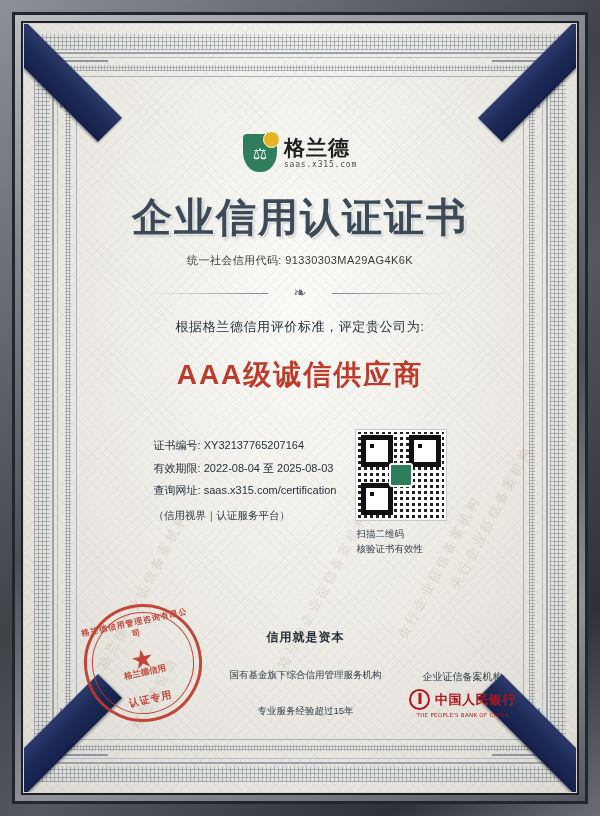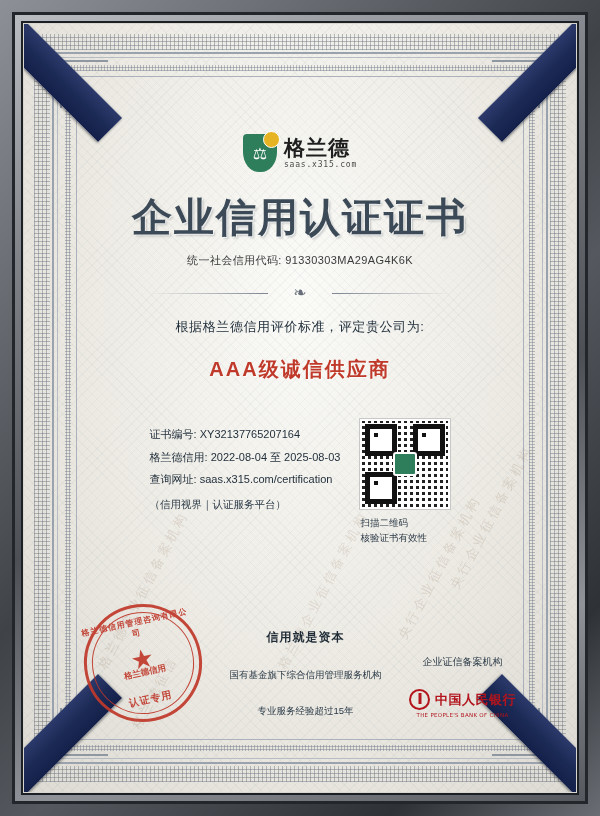--- a/index.html
+++ b/index.html
@@ -249,21 +249,21 @@
 
   .eval-line {
     margin-top: 16px;
     font-size: 13px;
     color: #23313d;
     letter-spacing: 0.6px;
   }
 
   .grade {
     margin-top: 20px;
-    font-size: 20px;
+    font-size: 28px;
     font-weight: bold;
     color: #c03a2b;
     letter-spacing: 2px;
     text-shadow: 1px 1px 0 rgba(255,255,255,0.6);
   }
 
   
   .detail-block {
     margin-top: 36px;
     display: flex;
@@ -376,21 +376,21 @@
     font-size: 10px;
     font-weight: bold;
     letter-spacing: 1px;
   }
 
   .slogan-block { text-align: center; color: #1f2b36; margin-bottom: 4px; }
   .slogan-title { font-size: 12px; font-weight: bold; letter-spacing: 1px; }
   .slogan-line { font-size: 9.5px; margin-top: 23px; color: #2b3a47; }
 
   .bank-block { text-align: center; margin-bottom: 4px; }
-  .bank-label { font-size: 10px; color: #2b3a47; margin-bottom: 20px; }
+  .bank-label { font-size: 10px; color: #2b3a47; margin-bottom: 5px; }
   .bank-row { display: flex; align-items: center; justify-content: flex-end; gap: 5px; }
   .bank-mark {
     width: 17px; height: 17px;
     border-radius: 50%;
     border: 2px solid #b3141d;
     position: relative;
   }
   .bank-mark::after {
     content: "";
     position: absolute;
@@ -463,21 +463,21 @@
 
       <div class="grade">AAA级诚信供应商</div>
 
       <div class="detail-block">
         <div class="details">
           <div class="row">
             <span>证书编号:</span>
             <span>XY32137765207164</span>
           </div>
           <div class="row">
-            <span>格兰德信用:</span>
+            <span>有效期限:</span>
             <span>2022-08-04 至 2025-08-03</span>
           </div>
           <div class="row">
             <span>查询网址:</span>
             <span>saas.x315.com/certification</span>
           </div>
           <div class="platform">（信用视界｜认证服务平台）</div>
         </div>
 
         <div class="qr-wrap">

